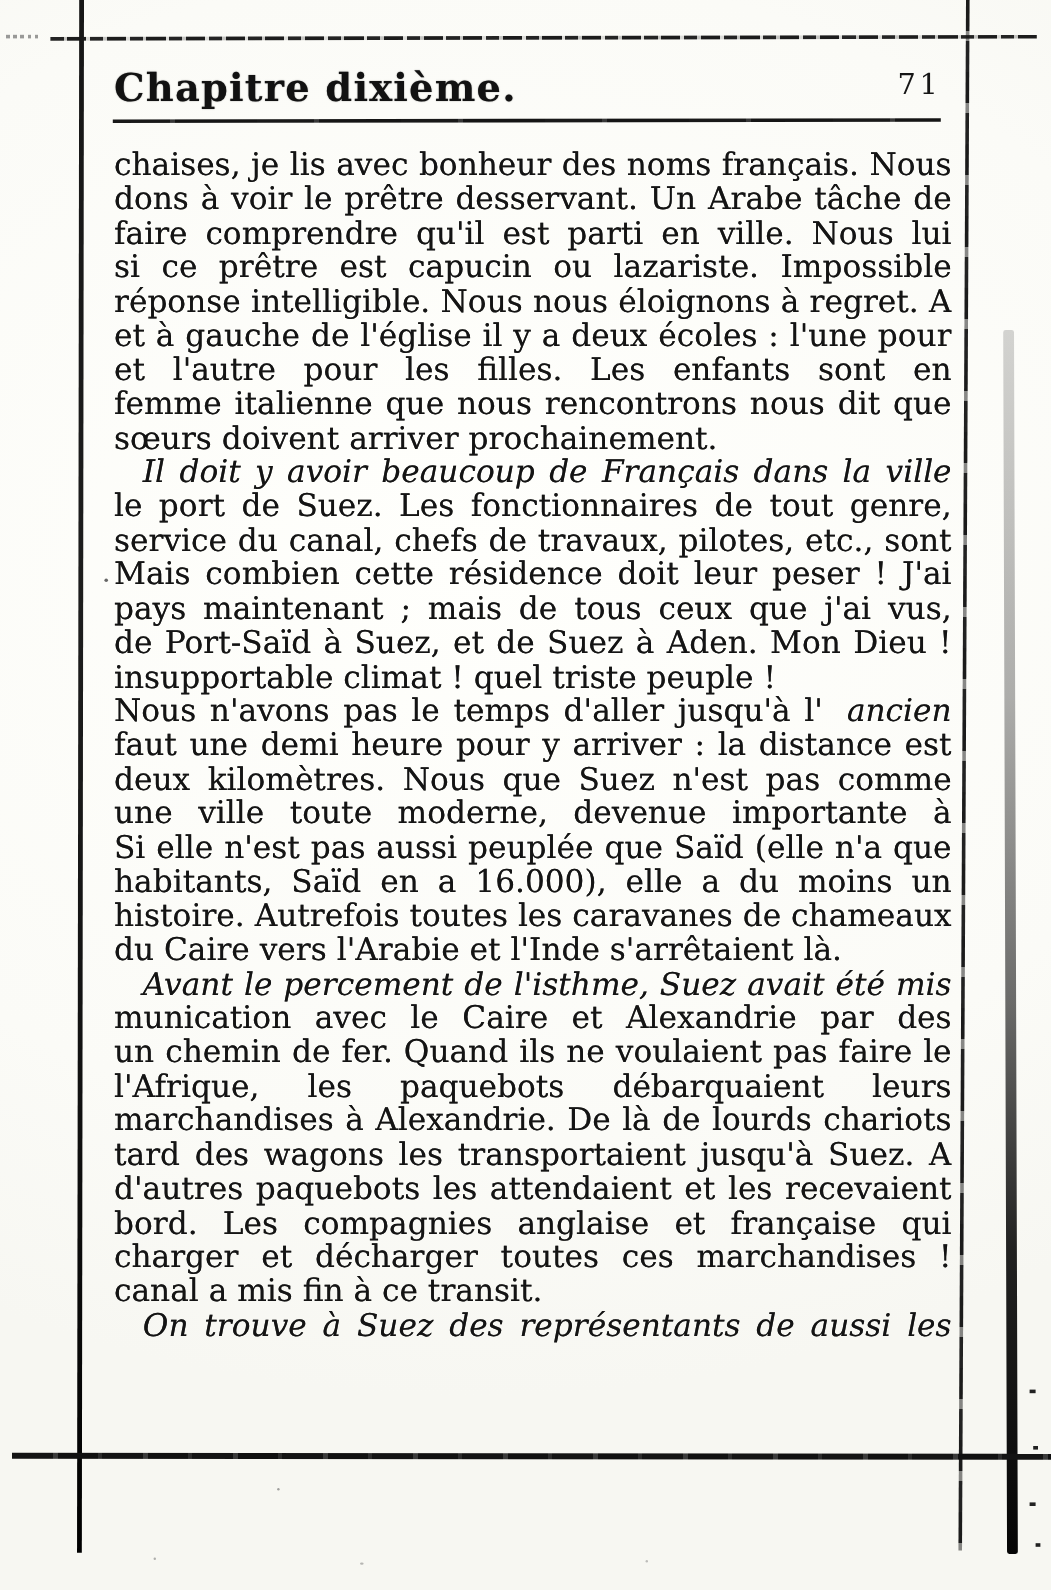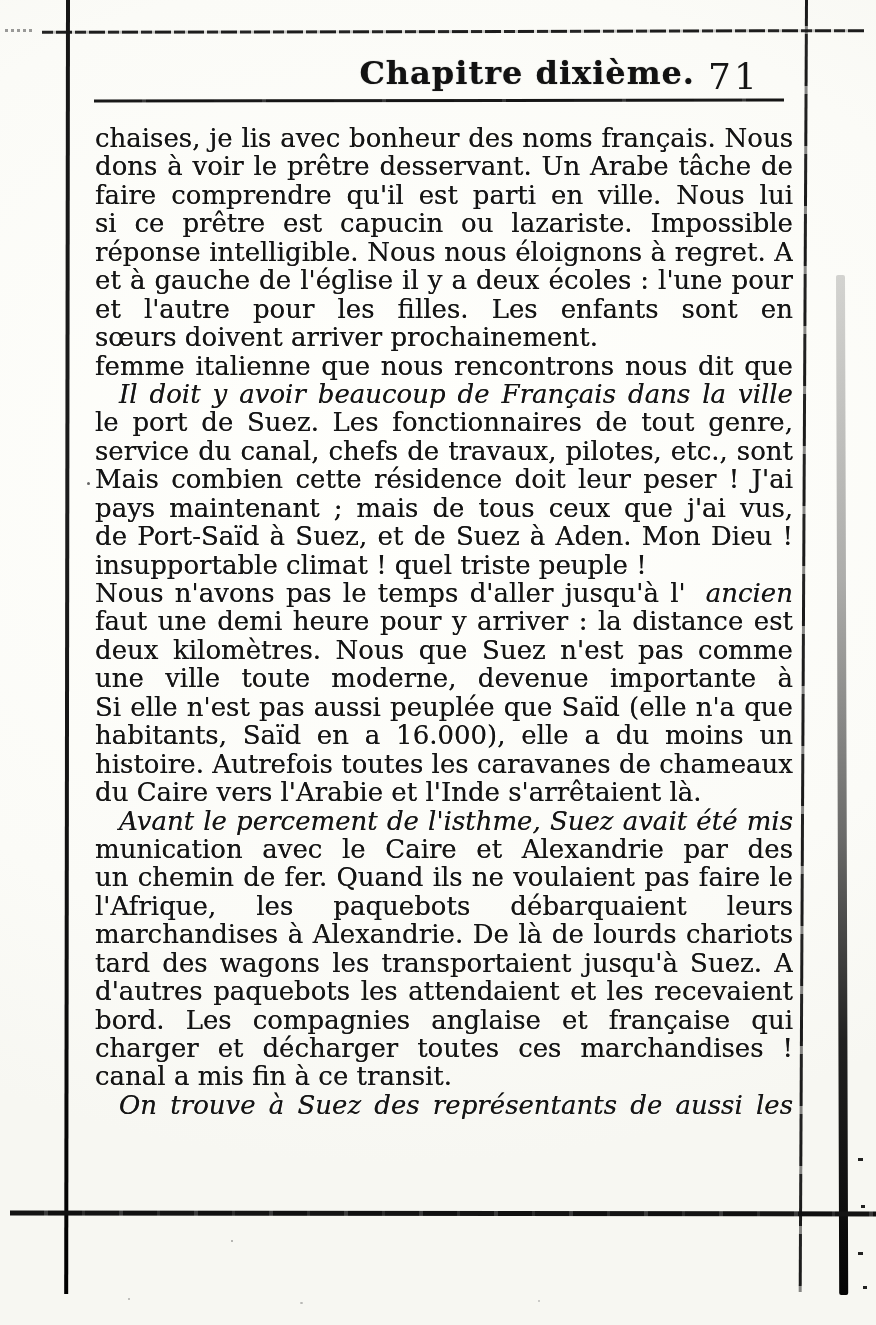--- a/index.html
+++ b/index.html
@@ -51,28 +51,28 @@
     position:absolute; left:10px; top:1211px; width:866px; height:5px;
     background:repeating-linear-gradient(90deg,
       #141414 0 34px, #3b3b3b 34px 38px, #101010 38px 72px, #2c2c2c 72px 75px);
     transform:rotate(0.06deg);
   }
   .tick { position:absolute; background:#222; }
   .speck { position:absolute; background:#666; border-radius:50%; }
   
   .chapter-title {
     position:absolute; left:95px; top:54px; width:600px;
-    text-align:right;
+    text-align:left;
     font-size:32px; font-weight:bold; letter-spacing:1px;
     color:#121212;
     text-shadow:0 0 1px rgba(0,0,0,.55);
   }
   .page-number {
-    position:absolute; left:708px; top:56px; width:50px;
-    font-size:36px; color:#161616; letter-spacing:3px;
+    position:absolute; left:748px; top:56px; width:50px;
+    font-size:24px; color:#161616; letter-spacing:3px;
   }
   .header-rule {
     position:absolute; left:94px; top:99px; width:690px; height:3px;
     background:repeating-linear-gradient(90deg,
       #191919 0 48px, #383838 48px 52px, #151515 52px 120px);
     transform:rotate(-0.08deg);
   }
   
   .text-block {
     position:absolute; left:95px; top:124px; width:698px;
@@ -119,22 +119,22 @@
   <div class="header-rule"></div>
 
   <div class="text-block" id="text-block">
       <div class="line">chaises, je lis avec bonheur des noms français. Nous deman-</div>
       <div class="line">dons à voir le prêtre desservant. Un Arabe tâche de nous</div>
       <div class="line">faire comprendre qu'il est parti en ville. Nous lui demandons</div>
       <div class="line">si ce prêtre est capucin ou lazariste. Impossible d'avoir une</div>
       <div class="line">réponse intelligible. Nous nous éloignons à regret. A droite</div>
       <div class="line">et à gauche de l'église il y a deux écoles : l'une pour les garçons</div>
       <div class="line">et l'autre pour les filles. Les enfants sont en vacances. Une</div>
+      <div class="line">femme italienne que nous rencontrons nous dit que deux</div>
       <div class="line pl">sœurs doivent arriver prochainement.</div>
-      <div class="line">femme italienne que nous rencontrons nous dit que deux</div>
       <div class="line ind">Il doit y avoir beaucoup de Français dans la ville et dans</div>
       <div class="line">le port de Suez. Les fonctionnaires de tout genre, attachés au</div>
       <div class="line">service du canal, chefs de travaux, pilotes, etc., sont français.</div>
       <div class="line">Mais combien cette résidence doit leur peser ! J'ai vu bien des</div>
       <div class="line">pays maintenant ; mais de tous ceux que j'ai vus, celui que</div>
       <div class="line">de Port-Saïd à Suez, et de Suez à Aden. Mon Dieu ! quel</div>
       <div class="line pl">insupportable climat ! quel triste peuple !</div>
       <div class="line">Nous n'avons pas le temps d'aller jusqu'à l'<i>ancien Suez</i>. Il</div>
       <div class="line">faut une demi heure pour y arriver : la distance est d'au moins</div>
       <div class="line">deux kilomètres. Nous que Suez n'est pas comme Port-Saïd,</div>

